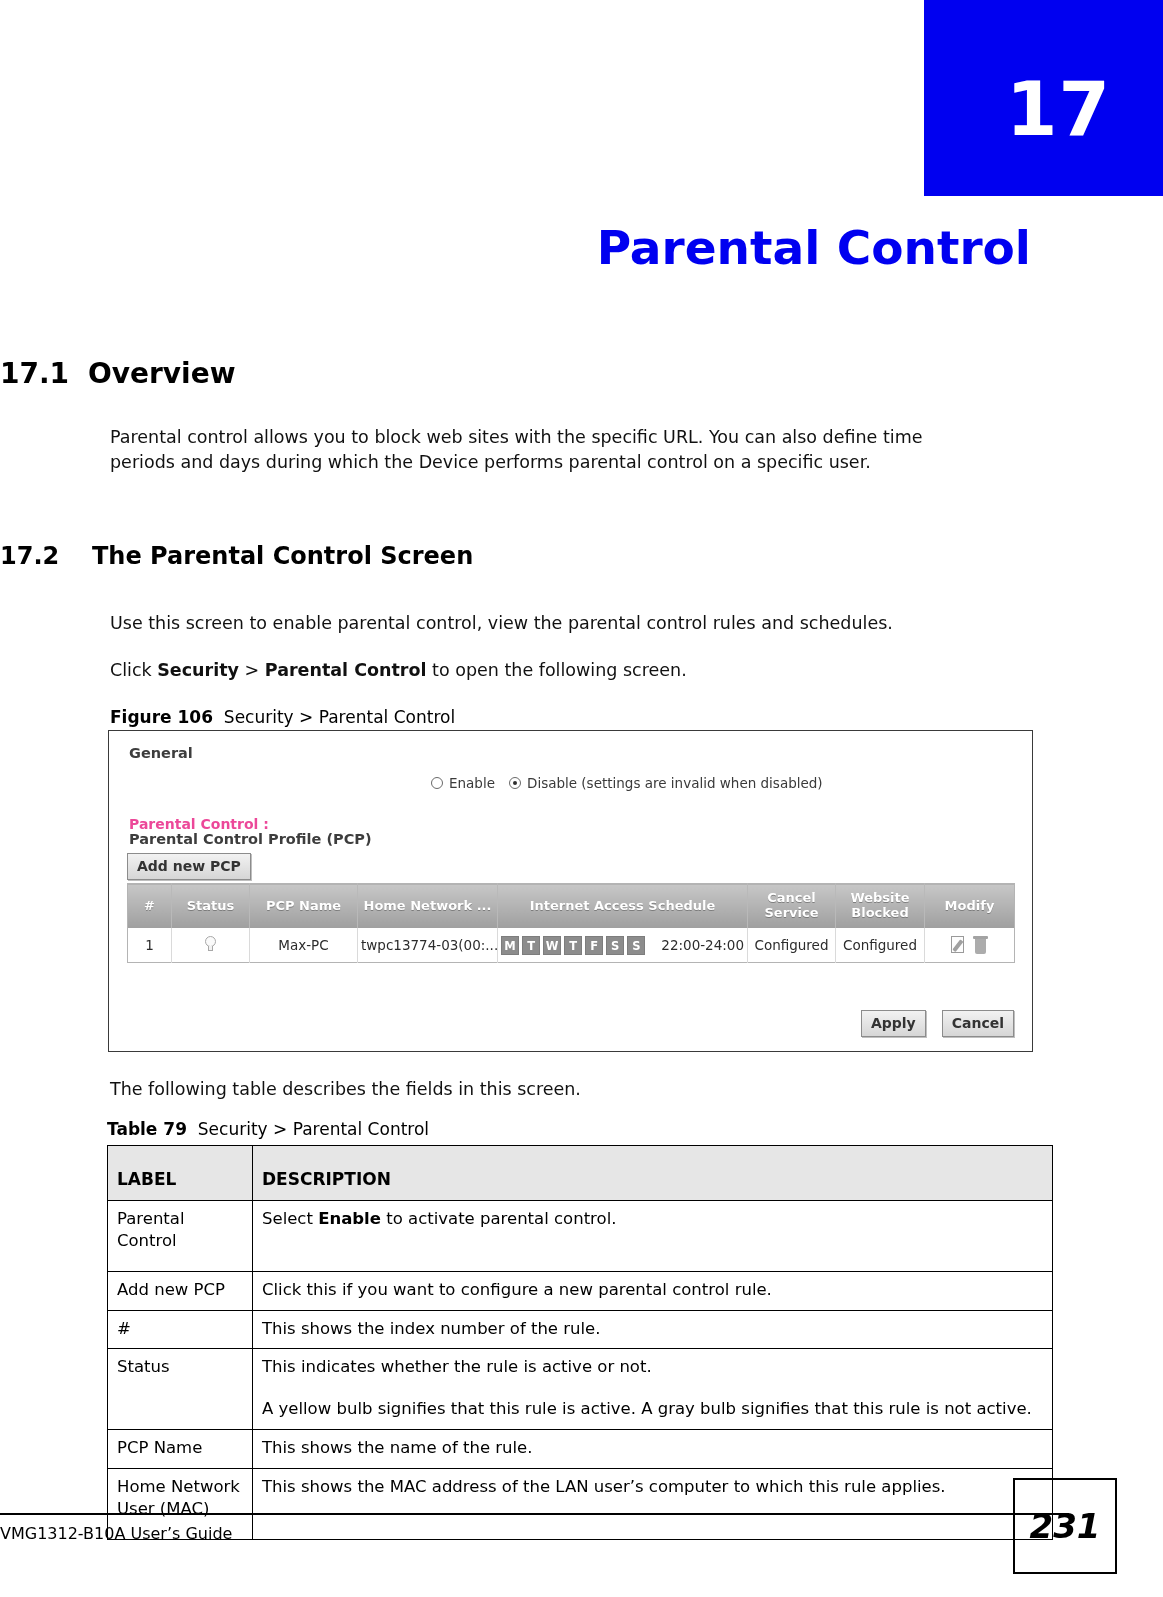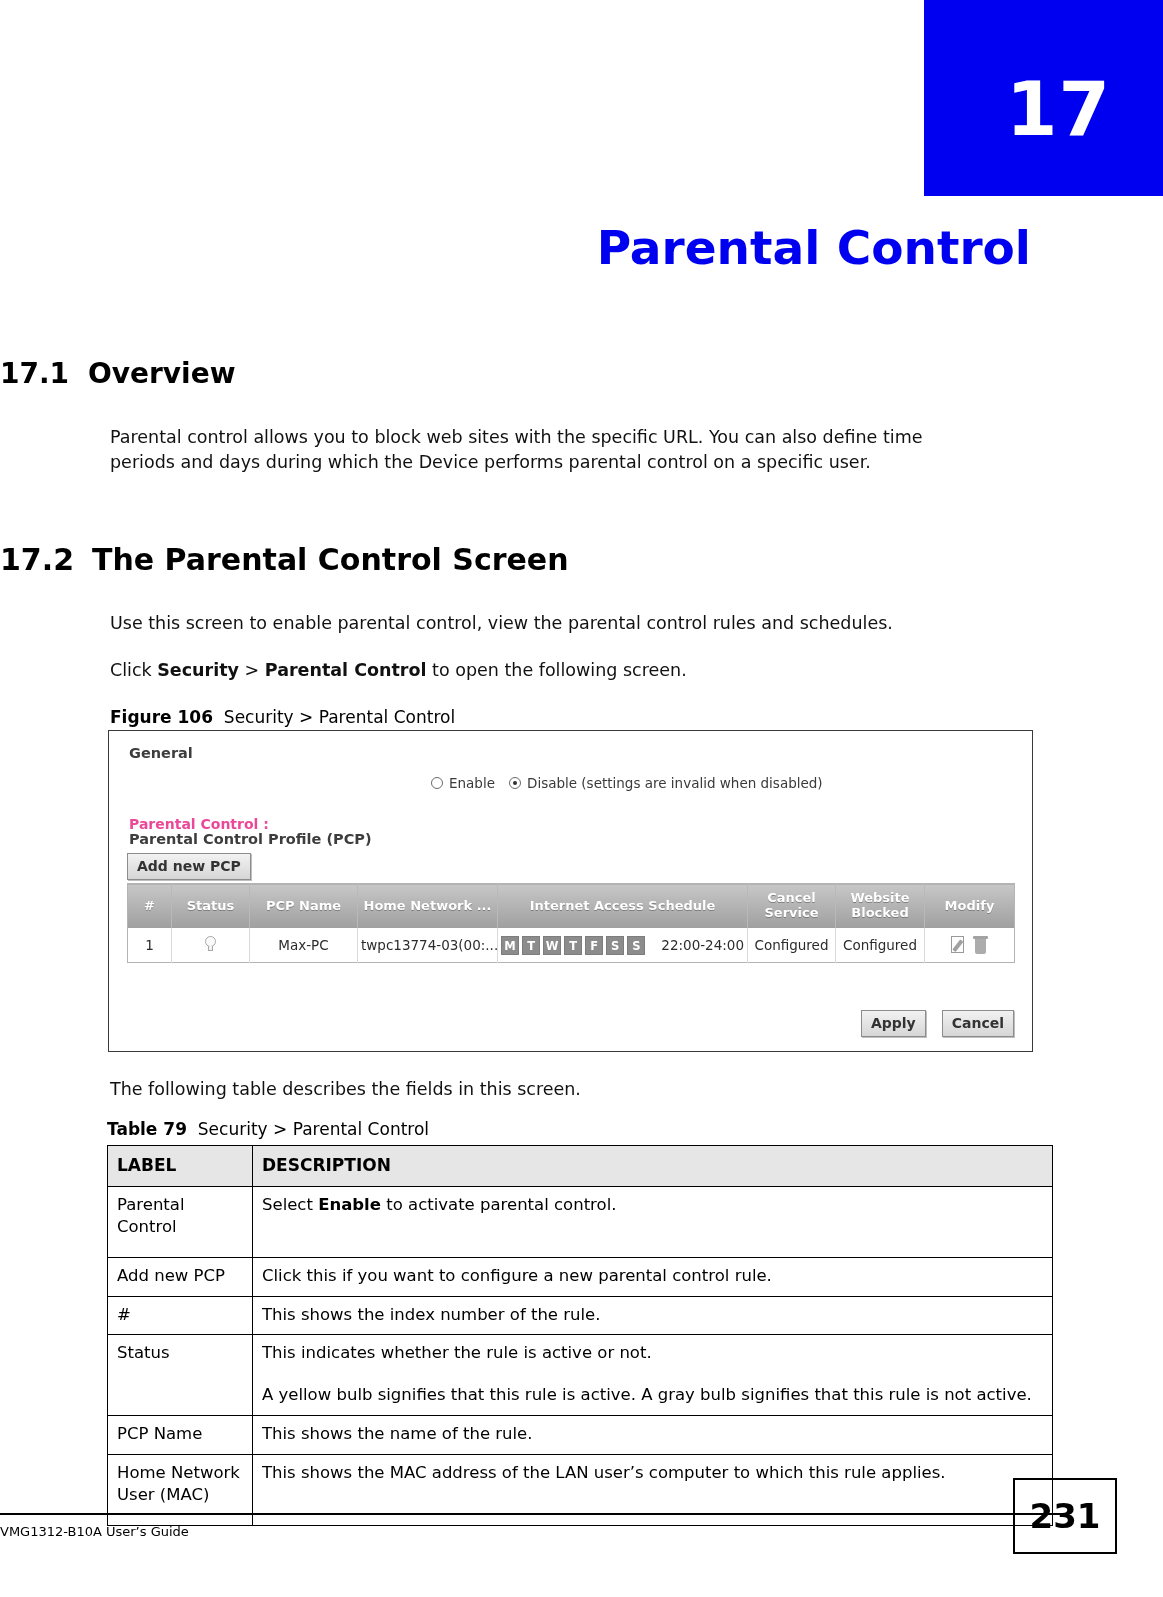--- a/index.html
+++ b/index.html
@@ -53,21 +53,21 @@
     left: 0px;
     font-weight: bold;
     color: #000;
     white-space: nowrap;
   }
   .sec-head .num { display: inline-block; }
   .sec-head .txt { display: inline-block; }
 
   .h1-17-1 { top: 357px; font-size: 28px; }
   .h1-17-1 .num { width: 88px; }
-  .h1-17-2 { top: 542px; font-size: 30px; }
+  .h1-17-2 { top: 542px; font-size: 24px; }
   .h1-17-2 .num { width: 92px; }
 
   .para {
     position: absolute;
     left: 110px;
     width: 880px;
     font-size: 17.5px;
     line-height: 1.42;
     color: #111;
   }
@@ -304,57 +304,58 @@
     border: 1.3px solid #000000;
     text-align: left;
     vertical-align: top;
     padding: 7px 9px 9px 9px;
     line-height: 1.33;
   }
   .desc-table th {
     background: #e6e6e6;
     font-weight: bold;
     font-size: 17px;
-    padding-top: 8px;
+    padding-top: 22px;
     padding-bottom: 9px;
   }
   .desc-table .col-label { width: 145px; }
   .desc-table td.cell-tall { height: 54px; }
   .desc-table b { font-weight: bold; }
   .desc-table .sub-line { margin-top: 20px; display: block; }
 
   
   .footer-rule {
     position: absolute;
     left: 0;
     top: 1513px;
     width: 1069px;
     height: 1.6px;
     background: #000000;
   }
   .footer-text {
     position: absolute;
     left: 0px;
     top: 1524px;
-    font-size: 13px;
+    font-size: 16px;
     color: #000;
   }
   .page-box {
     position: absolute;
     left: 1013px;
     top: 1478px;
     width: 104px;
-    height: 76px;
+    height: 96px;
     border: 2.2px solid #000;
     box-sizing: border-box;
     display: flex;
     align-items: center;
     justify-content: center;
     font-size: 34px;
     font-weight: bold;
+    font-style: italic;
   }
 </style>
 </head>
 <body>
 
 <div class="chapter-box"></div>
 <div class="chapter-num">17</div>
 <div class="chapter-title">Parental Control</div>
 
 <div class="sec-head h1-17-1">

